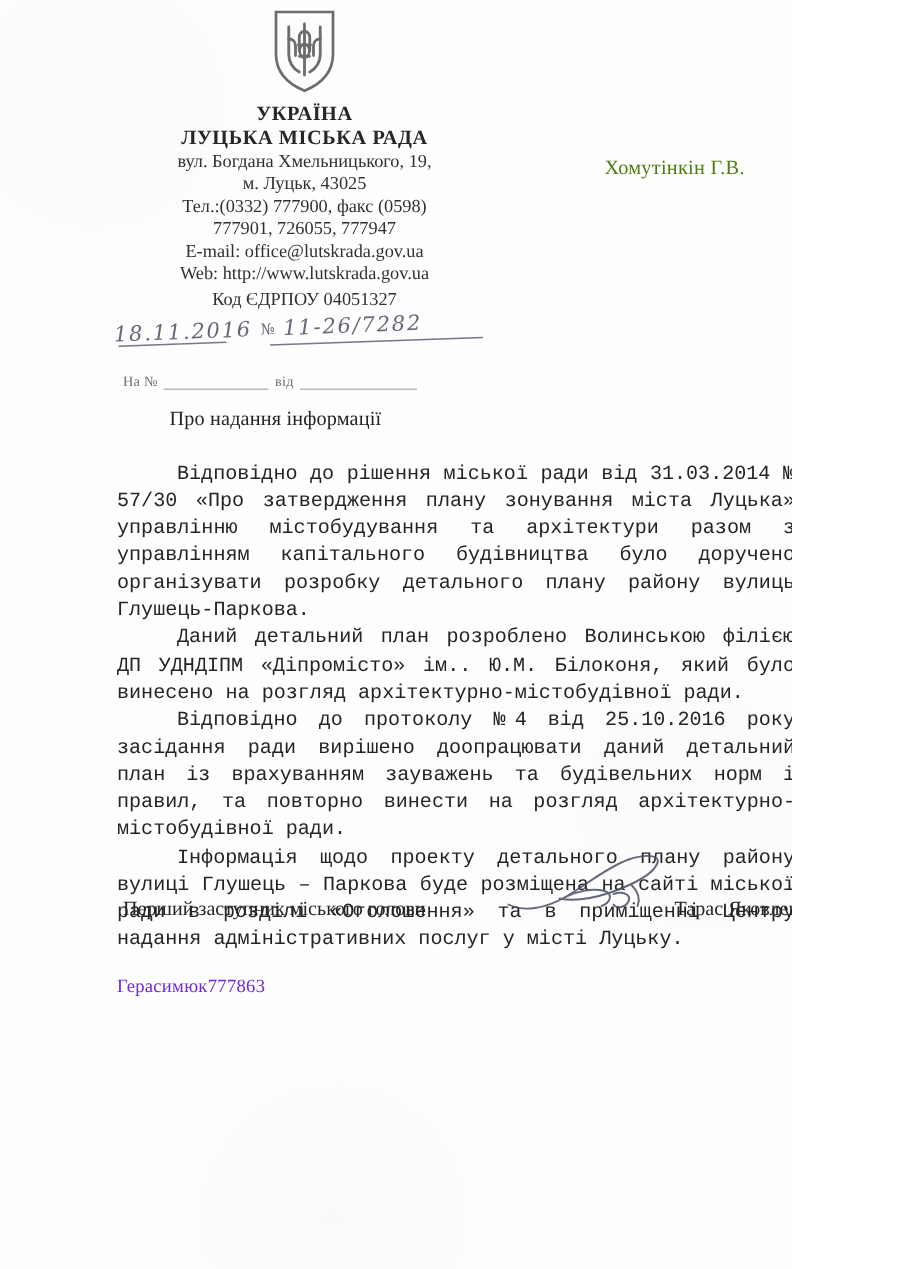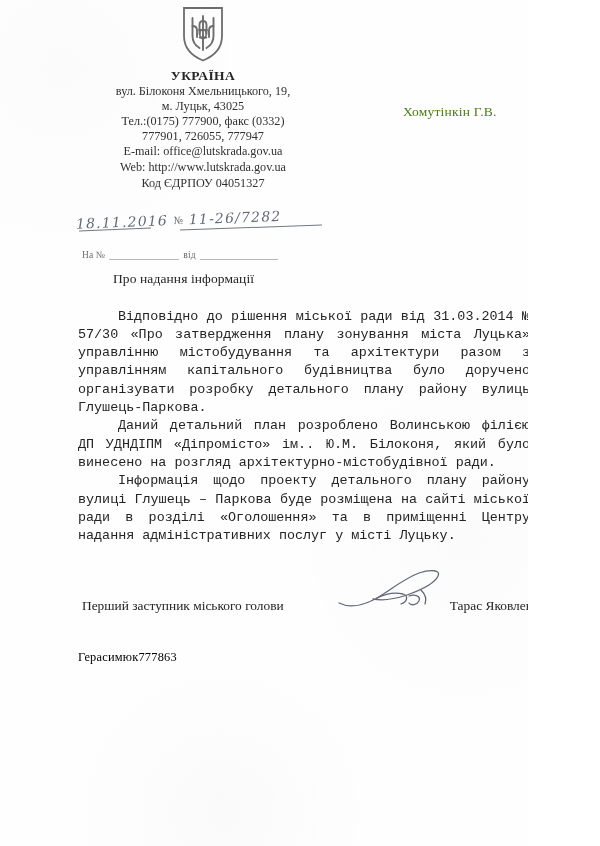--- a/index.html
+++ b/index.html
@@ -194,21 +194,21 @@
     height: 46px;
     pointer-events: none;
   }
 
   
   .footer-exec {
     position: absolute;
     left: 78px;
     top: 650px;
     font-size: 12.4px;
-    color: #000000;
+    color: #6d28d9;
     letter-spacing: 0.2px;
   }
 </style>
 </head>
 <body>
 
 <div class="page">
 
   <div class="scan-noise"></div>
 
@@ -224,24 +224,25 @@
         <path d="M32.5 12 V30 C32.5 36 29 40 25.5 42"></path>
         <path d="M11.5 20 C14 20 16 21.5 16 24.5 V31"></path>
         <path d="M32.5 20 C30 20 28 21.5 28 24.5 V31"></path>
         <path d="M18 24 H26"></path>
         <path d="M18.7 31.5 H25.3"></path>
       </g>
       <ellipse cx="22" cy="28" rx="3.2" ry="4.6" fill="none" stroke="#6d6d6d" stroke-width="1.6"></ellipse>
     </svg>
 
     <div class="org-line org-country">УКРАЇНА</div>
-
-    <div class="contact-line">вул. Білоконя Хмельницького, 19,</div>
+    <div class="org-line org-council">ЛУЦЬКА МІСЬКА РАДА</div>
+
+    <div class="contact-line">вул. Богдана Хмельницького, 19,</div>
     <div class="contact-line">м. Луцьк, 43025</div>
-    <div class="contact-line">Тел.:(0175) 777900, факс (0332)</div>
+    <div class="contact-line">Тел.:(0332) 777900, факс (0598)</div>
     <div class="contact-line">777901, 726055, 777947</div>
     <div class="contact-line">E-mail: office@lutskrada.gov.ua</div>
     <div class="contact-line">Web: http://www.lutskrada.gov.ua</div>
     <div class="code-line">Код ЄДРПОУ 04051327</div>
   </div>
 
   <div class="handwritten">
     <span>18.11.2016</span>
     <span class="hw-no">№</span>
     <span>11-26/7282</span>
@@ -256,20 +257,21 @@
     <span class="ref-rule b"></span>
   </div>
 
   <div class="addressee">Хомутінкін Г.В.</div>
 
   <div class="subject">Про надання  інформації</div>
 
   <div class="body">
     <p>Відповідно до рішення міської ради  від 31.03.2014 № 57/30 «Про затвердження плану зонування міста Луцька» управлінню містобудування та архітектури разом з управлінням капітального будівництва було доручено організувати розробку детального плану району вулиць Глушець-Паркова.</p>
     <p>Даний детальний план розроблено Волинською філією ДП УДНДІПМ «Діпромісто» ім.. Ю.М. Білоконя, який було винесено на розгляд архітектурно-містобудівної ради.</p>
+    <p>Відповідно до протоколу №4 від 25.10.2016 року засідання ради вирішено доопрацювати даний детальний план із врахуванням зауважень та будівельних норм і правил, та повторно винести на розгляд архітектурно-містобудівної ради.</p>
     <p>Інформація щодо проекту детального плану району вулиці Глушець – Паркова буде розміщена на сайті міської ради в розділі «Оголошення» та в приміщенні Центру надання адміністративних послуг у місті Луцьку.</p>
   </div>
 
   <div class="sign-row">
     <span class="sign-title">Перший заступник міського голови</span>
 
     <svg class="signature-mark" viewBox="0 0 125 46">
       <g fill="none" stroke="#4a4f63" stroke-width="1.3" stroke-linecap="round" opacity="0.85">
         <path d="M2 35 C12 40 26 38 40 30 C54 22 66 11 82 5 C94 1 104 2 101 8 C98 15 84 22 70 27 C58 31 46 33 36 31"></path>
         <path d="M40 30 C48 26 58 24 66 26 C72 28 70 34 64 36"></path>

